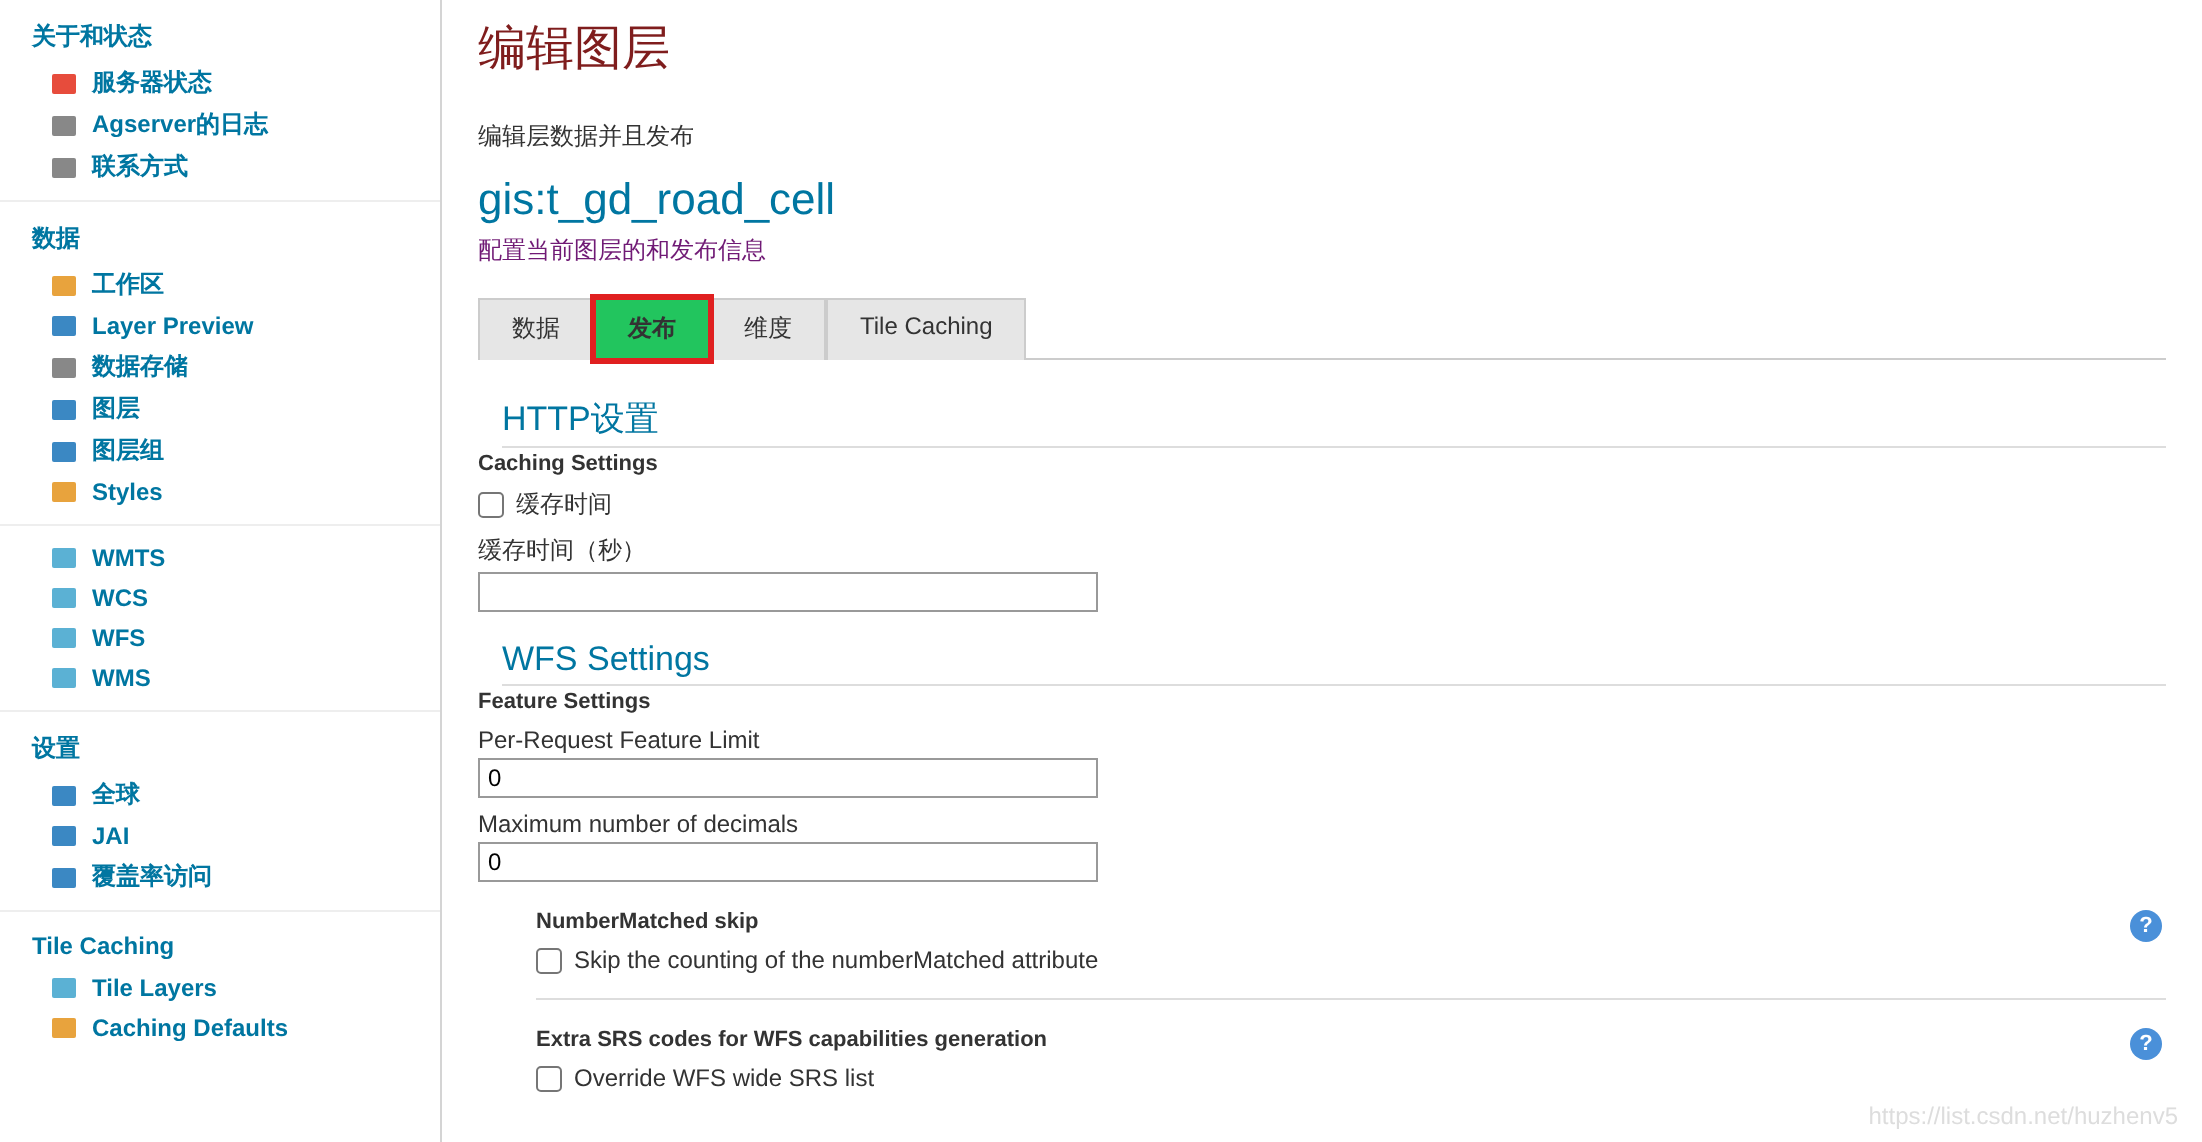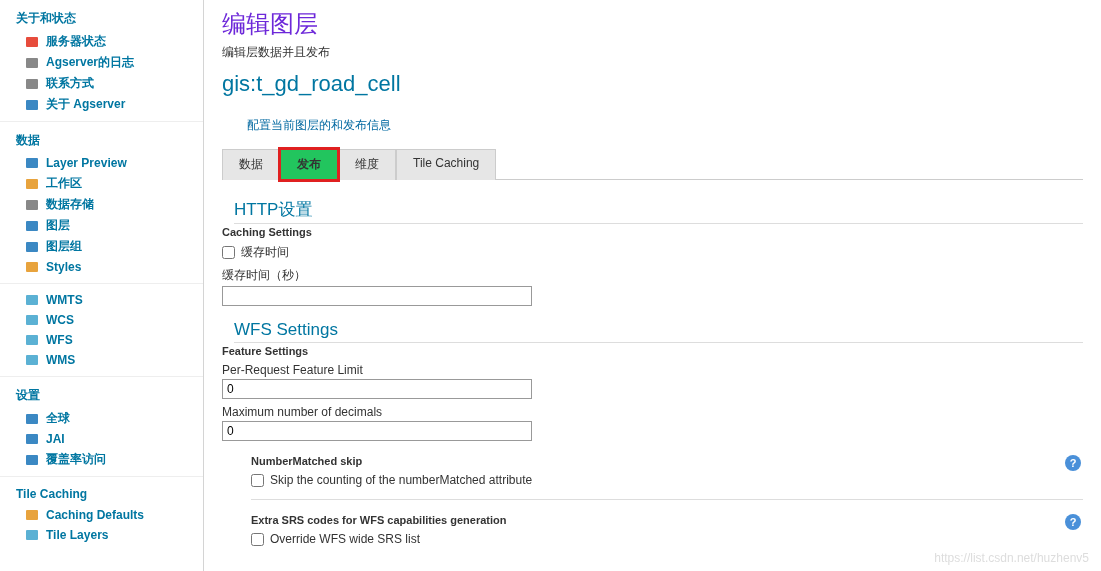--- a/index.html
+++ b/index.html
@@ -7,21 +7,21 @@
       font-family: Arial, "Microsoft YaHei", sans-serif;
       font-size: 12px;
       background: #f4f4f4;
       color: #333;
       display: flex;
       width: 1101px;
       height: 571px;
       overflow: hidden;
     }
     .sidebar {
-      width: 204px;
+      width: 221px;
       background: #fff;
       border-right: 1px solid #d4d4d4;
       padding: 6px 0;
       overflow-y: auto;
     }
     .sidebar-section {
       padding: 0 16px 6px 16px;
       border-bottom: 1px solid #eee;
       margin-bottom: 6px;
     }
@@ -52,39 +52,38 @@
     .main {
       flex: 1;
       background: #fff;
       padding: 8px 18px;
       overflow-y: auto;
       position: relative;
     }
     h1.page-title {
       font-size: 24px;
       font-weight: normal;
-      color: #6d28d9;
-      margin-bottom: 4px;
+      color: #7f1d1d;
+      margin-bottom: 20px;
     }
     .page-desc {
       font-size: 12px;
       color: #333;
       margin-bottom: 10px;
     }
     .layer-name {
       font-size: 22px;
       font-weight: normal;
       color: #0076a1;
-      margin-bottom: 20px;
+      margin-bottom: 4px;
     }
     .config-desc {
       font-size: 12px;
-      color: #0369a1;
+      color: #701a75;
       margin-bottom: 14px;
-      margin-left: 25px;
     }
     .tabs {
       display: flex;
       border-bottom: 1px solid #ccc;
       margin-bottom: 18px;
     }
     .tab {
       padding: 6px 16px;
       background: #e6e6e6;
       border: 1px solid #ccc;
@@ -202,46 +201,38 @@
           <span>Agserver的日志</span>
         </div>
         <div class="sidebar-item">
           <span class="sidebar-icon">
             <svg width="14" height="14" viewBox="0 0 14 14">
               <rect x="1" y="2" width="12" height="10" fill="#888" rx="1"></rect>
             </svg>
           </span>
           <span>联系方式</span>
         </div>
-        <div class="sidebar-item">
-          <span class="sidebar-icon">
-            <svg width="14" height="14" viewBox="0 0 14 14">
-              <rect x="1" y="2" width="12" height="10" fill="#3b88c3" rx="1"></rect>
-            </svg>
-          </span>
-          <span>关于 Agserver</span>
-        </div>
       </div>
       <div class="sidebar-section">
         <div class="sidebar-header">数据</div>
         <div class="sidebar-item">
           <span class="sidebar-icon">
             <svg width="14" height="14" viewBox="0 0 14 14">
+              <rect x="1" y="2" width="12" height="10" fill="#e8a33d" rx="1"></rect>
+            </svg>
+          </span>
+          <span>工作区</span>
+        </div>
+        <div class="sidebar-item">
+          <span class="sidebar-icon">
+            <svg width="14" height="14" viewBox="0 0 14 14">
               <rect x="1" y="2" width="12" height="10" fill="#3b88c3" rx="1"></rect>
             </svg>
           </span>
           <span>Layer Preview</span>
-        </div>
-        <div class="sidebar-item">
-          <span class="sidebar-icon">
-            <svg width="14" height="14" viewBox="0 0 14 14">
-              <rect x="1" y="2" width="12" height="10" fill="#e8a33d" rx="1"></rect>
-            </svg>
-          </span>
-          <span>工作区</span>
         </div>
         <div class="sidebar-item">
           <span class="sidebar-icon">
             <svg width="14" height="14" viewBox="0 0 14 14">
               <rect x="1" y="2" width="12" height="10" fill="#888" rx="1"></rect>
             </svg>
           </span>
           <span>数据存储</span>
         </div>
         <div class="sidebar-item">
@@ -328,32 +319,32 @@
             </svg>
           </span>
           <span>覆盖率访问</span>
         </div>
       </div>
       <div class="sidebar-section">
         <div class="sidebar-header">Tile Caching</div>
         <div class="sidebar-item">
           <span class="sidebar-icon">
             <svg width="14" height="14" viewBox="0 0 14 14">
+              <rect x="1" y="2" width="12" height="10" fill="#5bb1d4" rx="1"></rect>
+            </svg>
+          </span>
+          <span>Tile Layers</span>
+        </div>
+        <div class="sidebar-item">
+          <span class="sidebar-icon">
+            <svg width="14" height="14" viewBox="0 0 14 14">
               <rect x="1" y="2" width="12" height="10" fill="#e8a33d" rx="1"></rect>
             </svg>
           </span>
           <span>Caching Defaults</span>
-        </div>
-        <div class="sidebar-item">
-          <span class="sidebar-icon">
-            <svg width="14" height="14" viewBox="0 0 14 14">
-              <rect x="1" y="2" width="12" height="10" fill="#5bb1d4" rx="1"></rect>
-            </svg>
-          </span>
-          <span>Tile Layers</span>
         </div>
         <div class="sidebar-item"></div>
       </div>
     </div>
 </div>
 
 <div class="main">
   <h1 class="page-title">编辑图层</h1>
   <div class="page-desc">编辑层数据并且发布</div>
   <div class="layer-name">gis:t_gd_road_cell</div>

